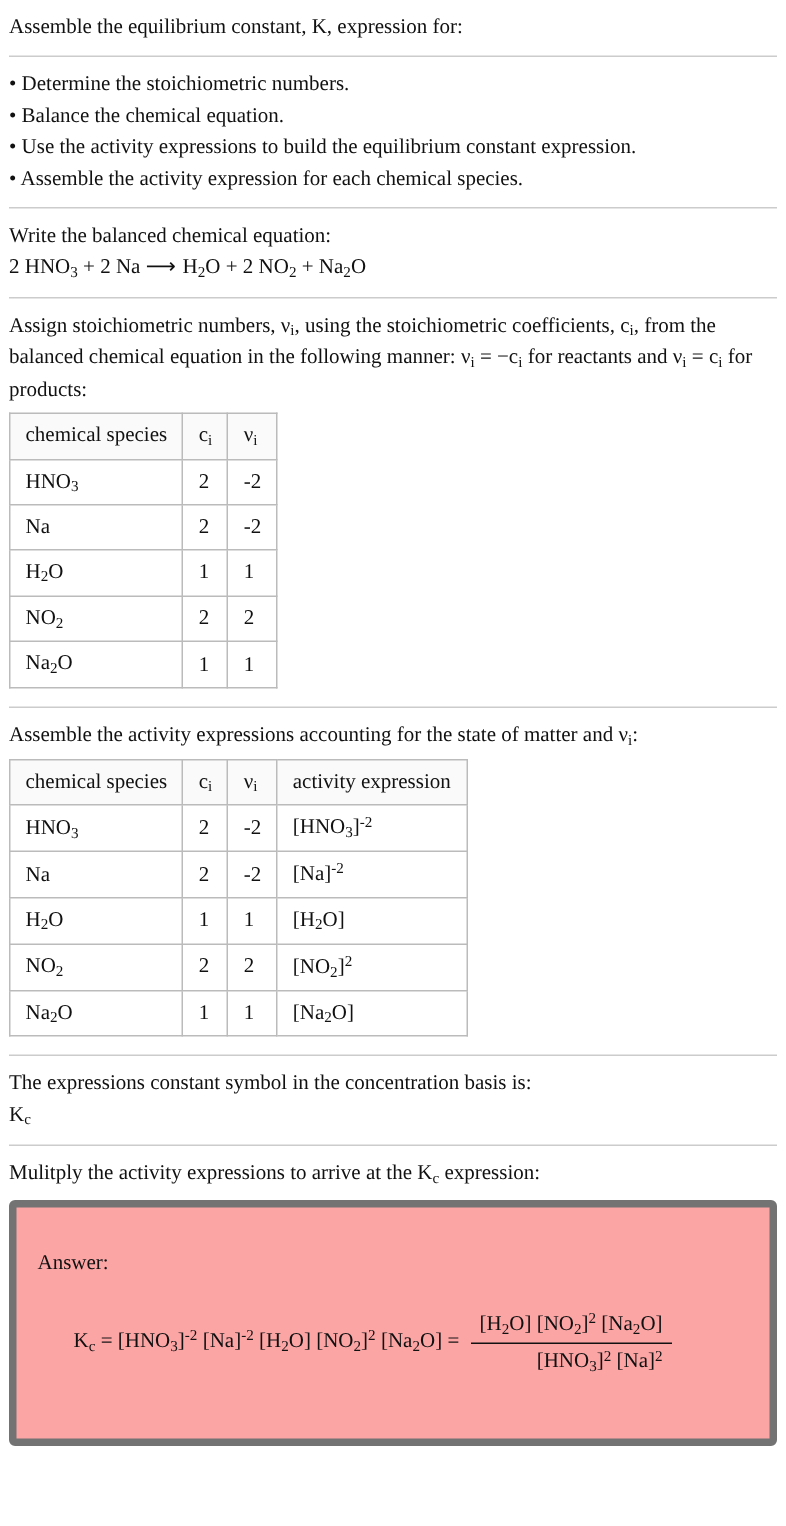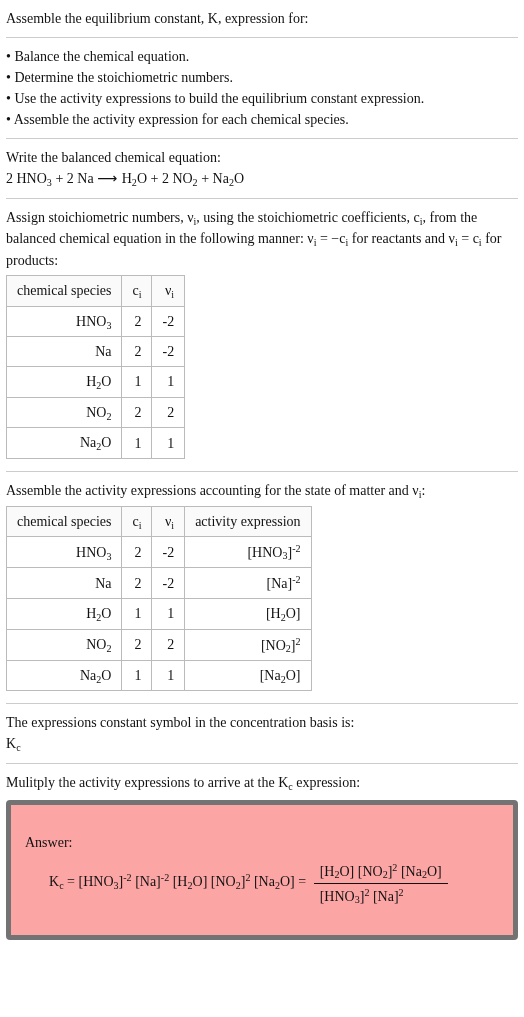--- a/index.html
+++ b/index.html
@@ -1,45 +1,45 @@
 <!DOCTYPE html>
 <html><head>
 <meta charset="utf-8">
 <style>
 *{margin:0;padding:0;box-sizing:border-box}
 body{font-family:Georgia,'Times New Roman',serif;font-size:14px;color:#111;line-height:1.5;padding:8px 6px;width:524px;background:#fff}
 .section{border-bottom:1px solid #ccc;padding:8px 0}
 .section.first{padding-top:0}
 .section.last{border-bottom:none}
 table{border-collapse:collapse;margin:4px 0}
-td,th{border:1px solid #bbb;padding:4px 10px;text-align:right;font-weight:normal}
+td,th{border:1px solid #bbb;padding:4px 10px;text-align:left;font-weight:normal}
 th{background:#fafafa}
 sub{font-size:0.72em;vertical-align:-0.25em}
 sup{font-size:0.72em;vertical-align:0.45em}
 .answer{background:#fca5a5;border:5px solid #737373;border-radius:4px;padding:27px 14px;margin-top:6px}
 .indent{padding-left:24px;margin-top:6px}
 .arrow{letter-spacing:1px}
 .ital{}
-.frac{display:inline-block;text-align:left;vertical-align:middle;margin:0 4px}
+.frac{display:inline-block;text-align:right;vertical-align:middle;margin:12px 4px}
 .frac .num{display:block;border-bottom:1px solid #111;padding:1px 6px}
 .frac .den{display:block;padding:1px 6px}
 ul{list-style:none;padding-left:0}
 ul li::before{content:"• ";}
 </style>
 </head>
 <body>
 
 <div class="section first">
   <div><span>Assemble the equilibrium constant, K, expression for:</span></div>
 </div>
 
 <div class="section">
   <ul>
+    <li>Determine the stoichiometric numbers.</li>
     <li>Balance the chemical equation.</li>
-    <li>Determine the stoichiometric numbers.</li>
     <li>Use the activity expressions to build the equilibrium constant expression.</li>
     <li>Assemble the activity expression for each chemical species.</li>
   </ul>
 </div>
 
 <div class="section">
   <div>Write the balanced chemical equation:</div>
   <div>
     <span>2 HNO<sub>3</sub> + 2 Na</span>
     <span class="arrow">⟶</span>

